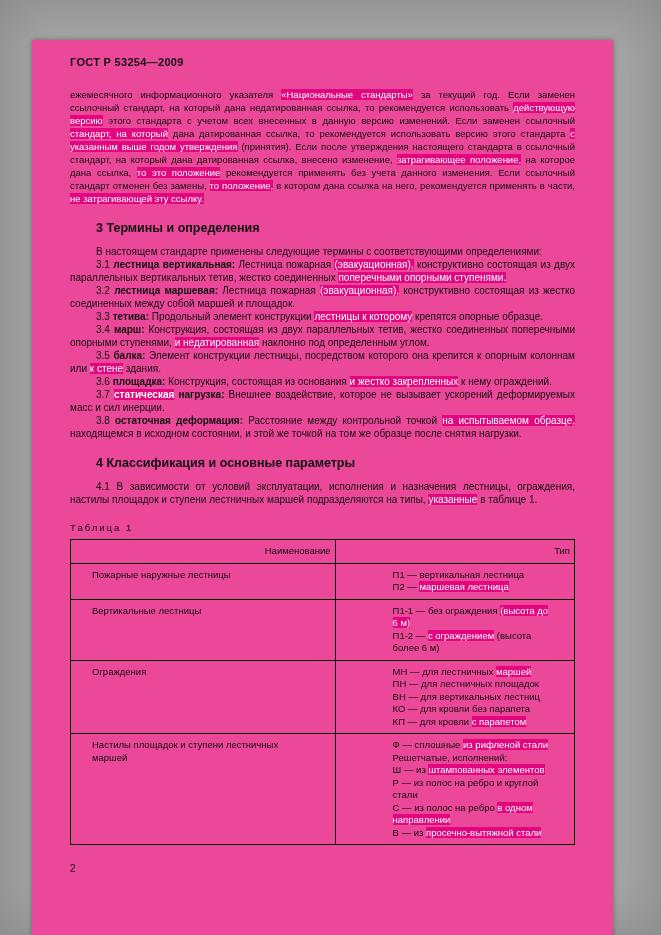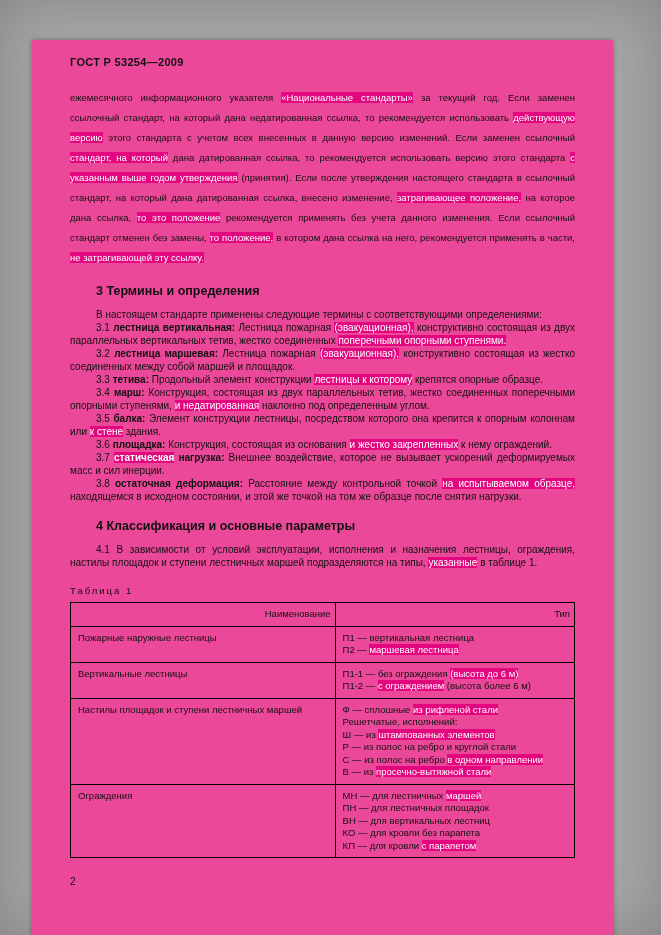--- a/index.html
+++ b/index.html
@@ -22,21 +22,21 @@
     box-sizing:border-box;
     padding:16px 38px;
     box-shadow:0 0 5px rgba(0,0,0,.35);
   }
   .doc-header {
     font-weight:bold; font-size:11px; letter-spacing:.3px;
     margin:0 0 20px 0;
   }
   p { margin:0; }
   .small {
-    font-size:9.5px; line-height:20px; text-align:justify;
+    font-size:9.5px; line-height:13px; text-align:justify;
   }
   .body {
     font-size:10px; line-height:13px; text-align:justify;
   }
   .indent { text-indent:26px; }
   h2.sec {
     font-size:12.5px; font-weight:bold;
     margin:16px 0 10px 26px;
   }
   .hl { background:#e2067f; color:#fff; }
@@ -48,24 +48,24 @@
   table.types {
     border-collapse:collapse; width:100%;
     font-size:9.5px; line-height:12.5px;
     table-layout:fixed;
   }
   .types th {
     border:1px solid #000; font-weight:normal;
     padding:5px 4px; text-align:right;
   }
   .types td {
-    border:1px solid #000; padding:5px 7px;
+    border:1px solid #000; padding:5px 21px;
     vertical-align:top; text-align:left;
   }
-  .types td .line { min-height:12.5px; }
+  .types td .line { min-height:12.5px;margin-left:36px; }
   .page-number { font-size:10px; margin-top:18px; }
 </style>
 </head>
 <body>
 
 <div class="canvas">
   <div class="page">
 
     <div class="doc-header">ГОСТ Р 53254—2009</div>
 
@@ -109,38 +109,38 @@
             </td>
         </tr>
         <tr>
           <td>Вертикальные лестницы</td>
           <td>
               <div class="line"><span>П1-1 — без ограждения </span><span class="hl">(высота до 6 м)</span></div>
               <div class="line"><span>П1-2 — </span><span class="hl">с ограждением</span><span> (высота более 6 м)</span></div>
             </td>
         </tr>
         <tr>
+          <td>Ограждения</td>
+          <td>
+              <div class="line"><span>МН — для лестничных </span><span class="hl">маршей</span></div>
+              <div class="line"><span>ПН — для лестничных площадок</span></div>
+              <div class="line"><span>ВН — для вертикальных лестниц</span></div>
+              <div class="line"><span>КО — для кровли без парапета</span></div>
+              <div class="line"><span>КП — для кровли </span><span class="hl">с парапетом</span></div>
+            </td>
+        </tr>
+        <tr>
           <td>Настилы площадок и ступени лестничных маршей</td>
           <td>
               <div class="line"><span>Ф — сплошные </span><span class="hl">из рифленой стали</span></div>
               <div class="line"><span>Решетчатые, исполнений:</span></div>
               <div class="line"><span>Ш — из </span><span class="hl">штампованных элементов</span></div>
               <div class="line"><span>Р — из полос на ребро и круглой стали</span></div>
               <div class="line"><span>С — из полос на ребро </span><span class="hl">в одном направлении</span></div>
               <div class="line"><span>В — из </span><span class="hl">просечно-вытяжной стали</span></div>
-            </td>
-        </tr>
-        <tr>
-          <td>Ограждения</td>
-          <td>
-              <div class="line"><span>МН — для лестничных </span><span class="hl">маршей</span></div>
-              <div class="line"><span>ПН — для лестничных площадок</span></div>
-              <div class="line"><span>ВН — для вертикальных лестниц</span></div>
-              <div class="line"><span>КО — для кровли без парапета</span></div>
-              <div class="line"><span>КП — для кровли </span><span class="hl">с парапетом</span></div>
             </td>
         </tr>
       </tbody>
     </table>
 
     <div class="page-number">2</div>
 
   </div>
 </div>
 

